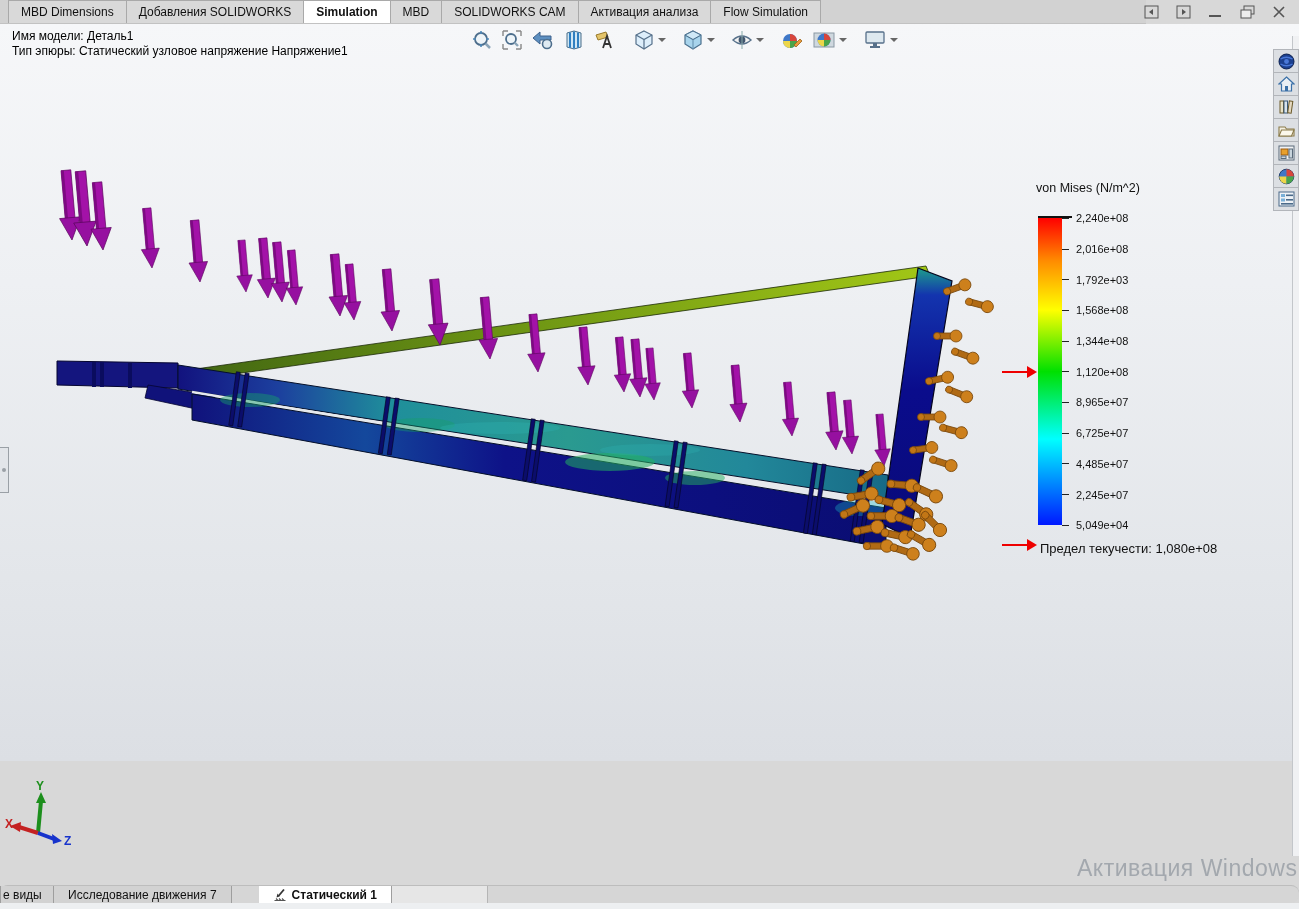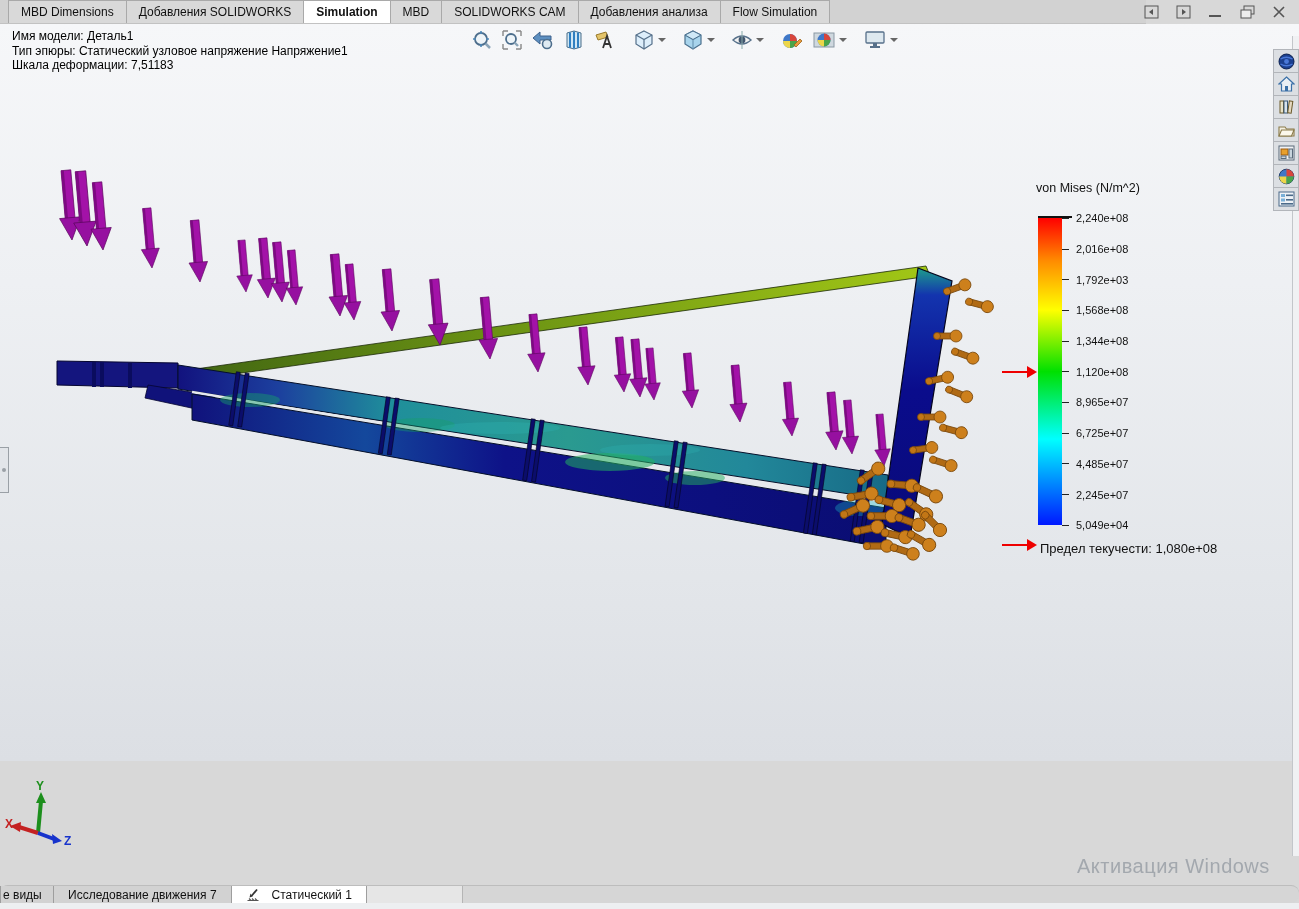--- a/index.html
+++ b/index.html
@@ -50,49 +50,49 @@
   .yieldRow { position:absolute; left:1040px; top:517px; font-size:13px; color:#111; white-space:nowrap; }
   .ptrTop { position:absolute; left:1000px; top:340px; }
   .ptrYield { position:absolute; left:1000px; top:513px; }
 
   
   .bottombar { position:absolute; left:0; top:885px; width:1299px; height:18px;
                background:#d6d6d6; border-top:1px solid #bdbdbd; display:flex; align-items:stretch;border-radius:8px; }
   .btab { display:flex; align-items:center; justify-content:center; font-size:12px; color:#111;
           border-right:1px solid #9e9e9e; background:#d2d2d2; padding:0 14px; white-space:nowrap; overflow:hidden; }
   .btab.cut { width:54px; padding:0 4px 0 2px; justify-content:flex-start; border-left:1px solid #9e9e9e; }
-  .btab.active { background:#ffffff; font-weight:normal; gap:12px; }
+  .btab.active { background:#ffffff; font-weight:bold; gap:5px;margin-left:27px; }
   .btab.blank { background:#e6e6e6; width:96px; border-right:1px solid #b5b5b5; }
   .statusbar { position:absolute; left:0; top:903px; width:1299px; height:6px; background:#edeff1; }
 
   
   .leftTab { position:absolute; left:0; top:423px; width:9px; height:46px; background:#e2e5e9;
              border:1px solid #9aa0a6; border-left:none; display:flex; align-items:center; justify-content:center; }
   .leftTab .dot { width:4px; height:4px; border-radius:50%; background:#9aa0a6; }
 
   
-  .wm1 { position:absolute; left:1077px; top:831px; font-size:20px; color:#a3a8ae; letter-spacing:.5px; }
+  .wm1 { position:absolute; left:1077px; top:831px; font-size:23px; color:#a3a8ae; letter-spacing:.5px; }
   .wm2 { position:absolute; left:1081px; top:861px; font-size:15px; color:#adb2b8; white-space:nowrap; }
 
   .modelsvg { position:absolute; left:0; top:0; width:1299px; height:861px; }
   svg { display:block; }
 </style>
 </head>
 <body>
 
 <div id="screen">
 
   <div class="cmdbar">
     <div class="spacer"></div>
     <div class="cmdtab">MBD Dimensions</div>
     <div class="cmdtab">Добавления SOLIDWORKS</div>
     <div class="cmdtab active">Simulation</div>
     <div class="cmdtab">MBD</div>
     <div class="cmdtab">SOLIDWORKS CAM</div>
-    <div class="cmdtab">Добавления анализа</div>
+    <div class="cmdtab">Активация анализа</div>
     <div class="cmdtab">Flow Simulation</div>
   </div>
 
   <div class="winctl">
     <span class="winbtn">
       <svg width="15" height="14">
           <rect x="1" y="1" width="13" height="12" fill="none" stroke="#555"></rect>
           <polygon points="9,4 5,7 9,10" fill="#555"></polygon>
         </svg>
     </span>
@@ -118,21 +118,20 @@
           <path d="M2 2 L12 12 M12 2 L2 12" stroke="#555" stroke-width="1.6"></path>
         </svg>
     </span>
   </div>
 
   <div class="viewport">
 
     <div class="infopanel">
       <div>Имя модели: Деталь1</div>
       <div>Тип эпюры: Статический узловое напряжение Напряжение1</div>
-      <div>Шкала деформации: 7,51183</div>
     </div>
 
     <div class="hud">
       <span class="hudbtn">
         <svg width="22" height="22">
             <circle cx="10" cy="10" r="6" fill="#eef4f8" stroke="#4d6e8c" stroke-width="1.8"></circle>
             <path d="M14.5 14.5 L19 19" stroke="#8aa4b8" stroke-width="2.5"></path>
             <path d="M10 5 v-3 M10 15 v3 M5 10 h-3 M15 10 h3" stroke="#4d88b8" stroke-width="1.6"></path>
           </svg>
       </span>

